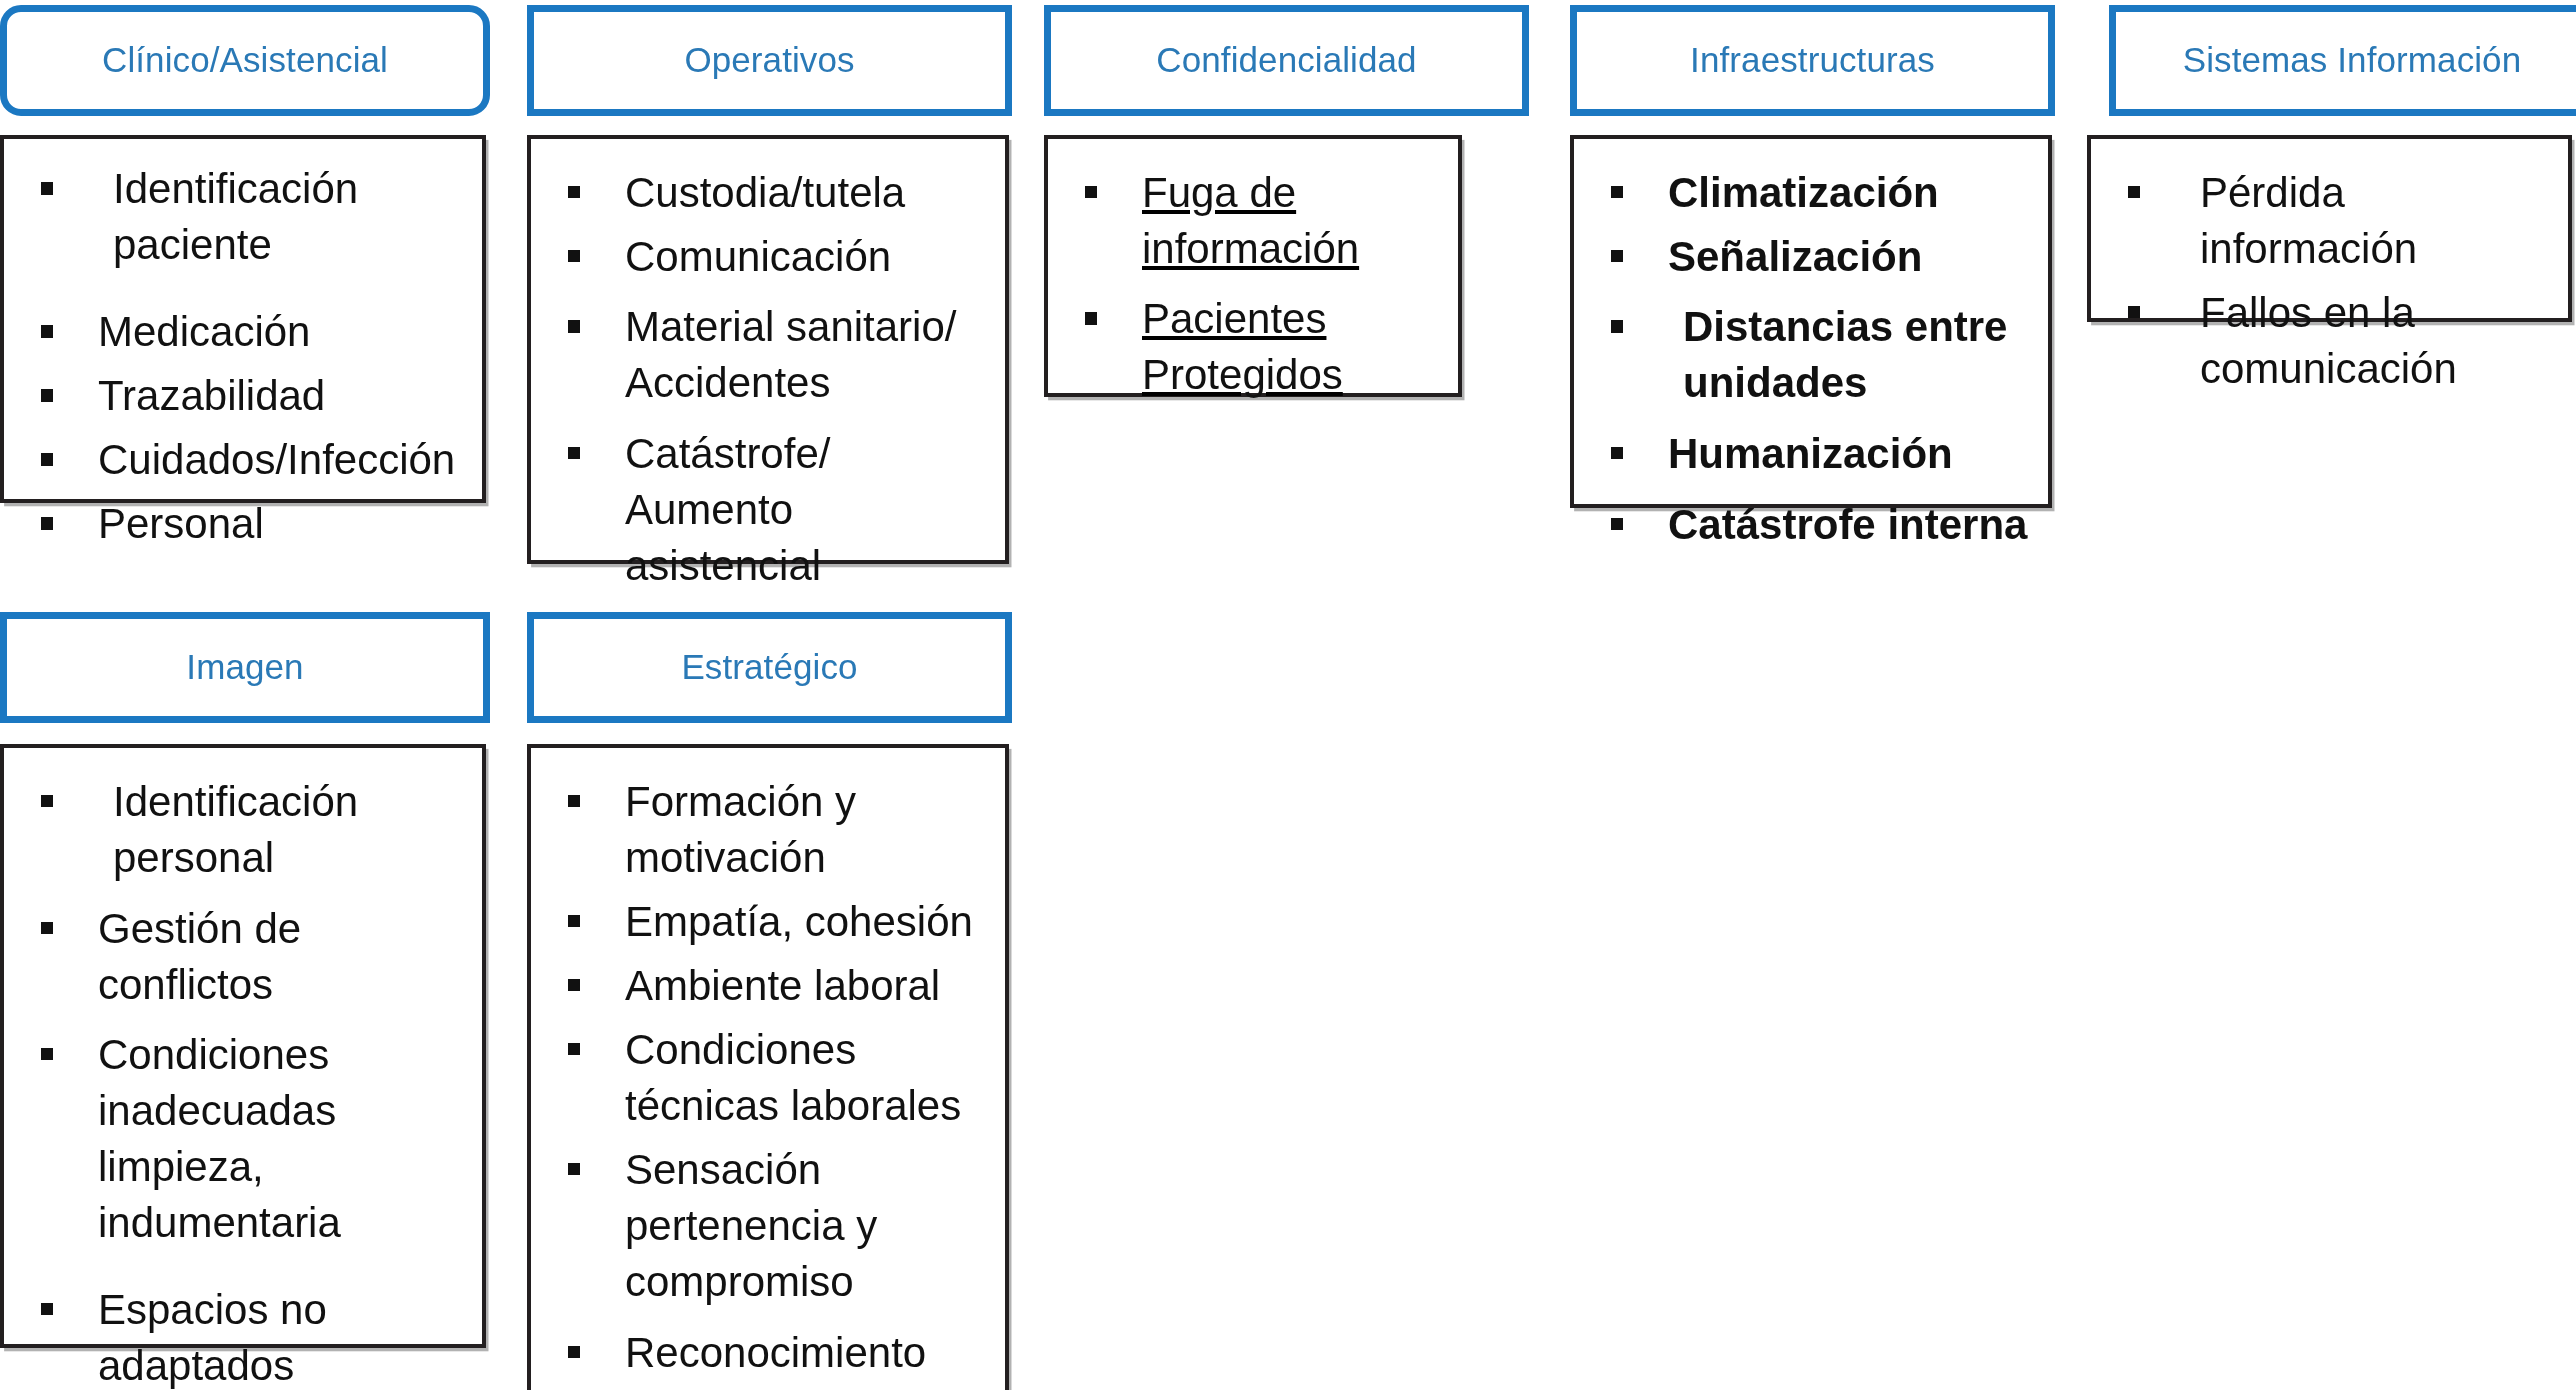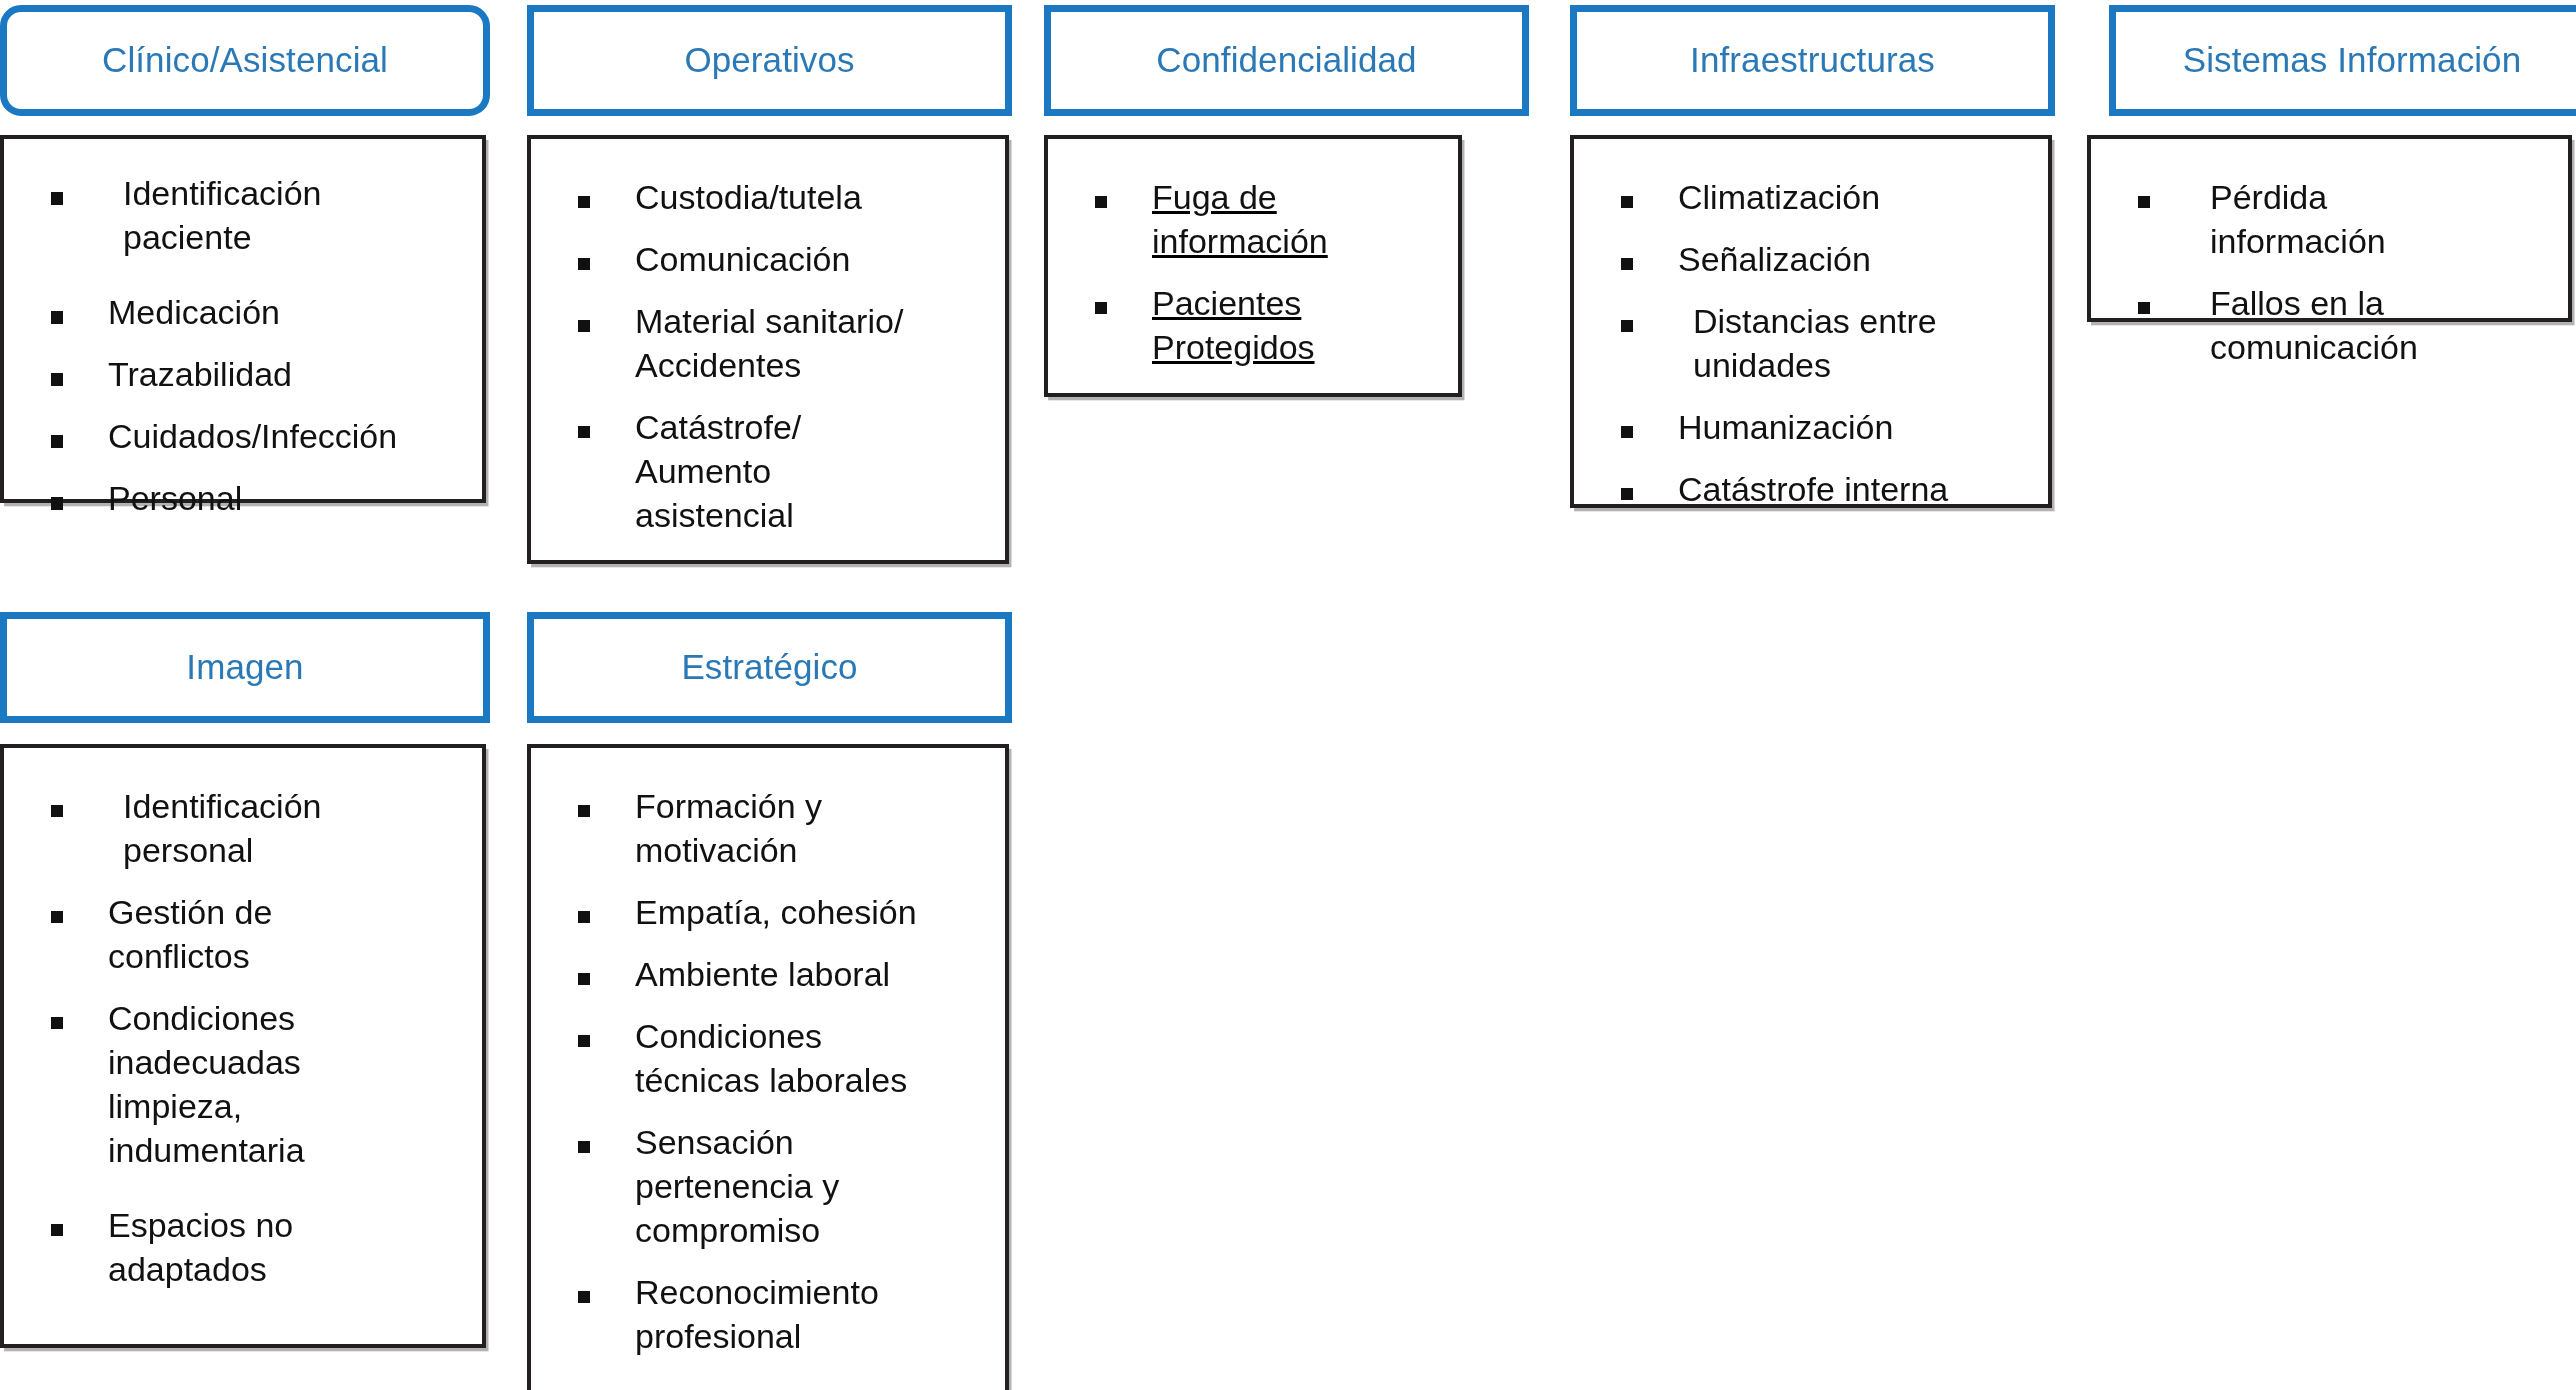--- a/index.html
+++ b/index.html
@@ -68,24 +68,24 @@
     list-style: none;
     margin: 0;
     padding: 0;
     position: relative;
   }
 
   .cat-item {
     position: relative;
     display: block;
     color: #111111;
-    font-size: 34px;
-    line-height: 44px;
+    font-size: 42px;
+    line-height: 56px;
     padding-left: 86px;
-    margin: 18px;
+    margin: 8px;
   }
   .cat-item.gap-after {
     margin-bottom: 31px;
   }
   .cat-item.gap-small-after {
     margin-bottom: 14.6px;
   }
 
   .bullet-icon {
     position: absolute;
@@ -114,21 +114,21 @@
   #cat-1 .cat-list   { padding: 18px 12px 0 0; }
 
   #cat-2  { left: 1044px; top: 4.9px;   width: 485px; }
   #cat-2 .cat-header { width: 485px; height: 111px; }
   #cat-2 .cat-body   { top: 130px; width: 418px; height: 262px; text-decoration: underline; }
   #cat-2 .cat-list   { padding: 18px 0 0 0; }
 
   #cat-3  { left: 1570px; top: 4.9px;   width: 485px; }
   #cat-3 .cat-header { width: 485px; height: 111px; }
   #cat-3 .cat-body   { top: 130px; width: 482px; height: 373px; }
-  #cat-3 .cat-list   { padding: 18px 0 0 0; }
+  #cat-3 .cat-list   { padding: 18px 0 0 0; font-weight: bold; }
 
   #cat-4  { left: 2087px; top: 4.9px;   width: 486px; }
   #cat-4 .cat-header { width: 486px; height: 111px; margin-left: 22px; }
   #cat-4 .cat-body   { top: 130px; width: 485px; height: 187px; }
   #cat-4 .cat-list   { padding: 18px 0 0 0; }
 
   #cat-5  { left: 0px;    top: 612px; width: 490px; }
   #cat-5 .cat-header { width: 490px; height: 111px; }
   #cat-5 .cat-body   { top: 132px; width: 486px; height: 604px; }
   #cat-5 .cat-list   { padding: 18px 0 0 0; }

